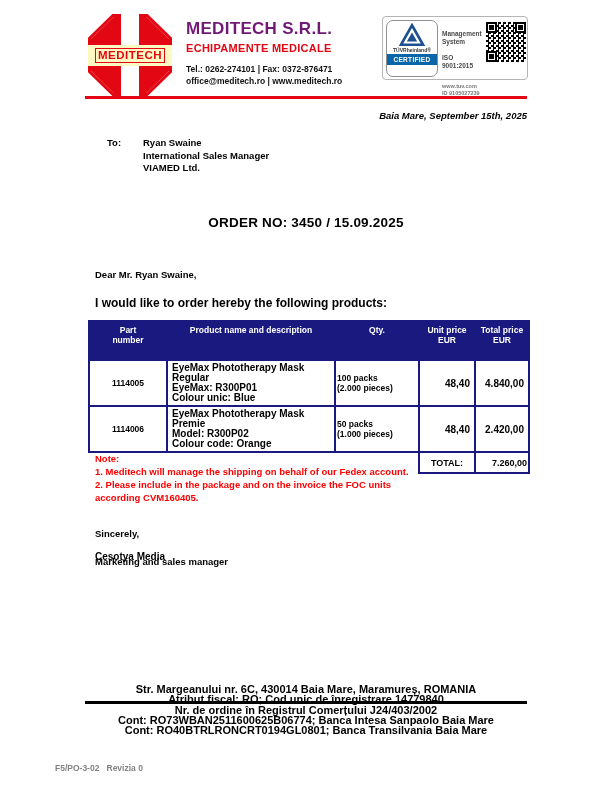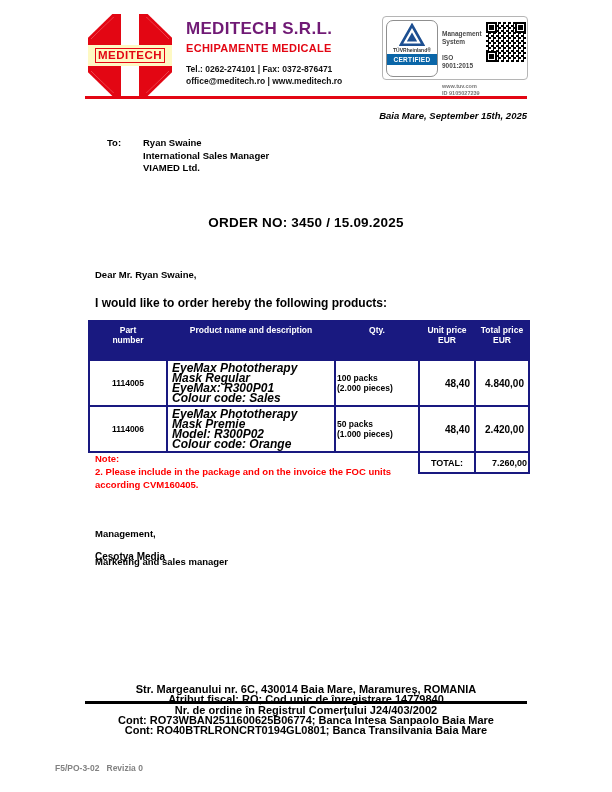--- a/index.html
+++ b/index.html
@@ -51,21 +51,21 @@
   .order-no{position:absolute;left:0;width:612px;top:215px;text-align:center;font-size:13.5px;letter-spacing:.2px;}
   .salutation{position:absolute;left:95px;top:269px;font-size:9.5px;}
   .intro{position:absolute;left:95px;top:296px;font-size:12px;}
 
   
   .tbl{position:absolute;left:88px;top:320px;border-collapse:collapse;table-layout:fixed;}
   .tbl th{background:#191980;color:#fff;font-size:8.5px;vertical-align:top;padding-top:3px;
           white-space:pre-line;border:2px solid #191980;font-weight:700;line-height:10px;}
   .tbl td{border:2px solid #191980;vertical-align:middle;}
   .c-part{text-align:center;font-size:8.5px;}
-  .c-prod{padding:2px 4px;line-height:10px;font-size:12px;font-style:italic;}
+  .c-prod{padding:2px 4px;line-height:10px;font-size:10px;}
   .c-qty{text-align:left;white-space:pre-line;line-height:10px;font-size:8.5px;}
   .c-unit,.c-total{text-align:right;padding-right:4px;font-size:10px;}
   .hrow{height:39px;} .r1{height:35px;} .r2{height:39px;}
   .total-row td{height:17px;font-size:9px;}
   .nb{border:none !important;background:transparent;}
   .total-label{text-align:center;}
   .total-val{text-align:right;}
 
   .note{position:absolute;left:95px;top:452px;color:#ff0000;font-size:9.5px;line-height:13px;}
   .closing{position:absolute;left:95px;top:528px;font-size:9.5px;}
@@ -160,21 +160,21 @@
       <th>Unit price
 EUR</th>
       <th>Total price
 EUR</th>
     </tr>
     <tr class="r1">
       <td class="c-part">1114005</td>
       <td class="c-prod">
         <div>EyeMax Phototherapy Mask Regular</div>
         <div>EyeMax: R300P01</div>
-        <div>Colour code: Sales</div>
+        <div>Colour unic: Blue</div>
       </td>
       <td class="c-qty">100 packs
 (2.000 pieces)</td>
       <td class="c-unit">48,40</td>
       <td class="c-total">4.840,00</td>
     </tr>
     <tr class="r2">
       <td class="c-part">1114006</td>
       <td class="c-prod">
         <div>EyeMax Phototherapy Mask Premie</div>
@@ -191,25 +191,26 @@
       <td class="nb"></td>
       <td class="nb"></td>
       <td class="total-label">TOTAL:</td>
       <td class="total-val">7.260,00</td>
     </tr>
   </tbody>
     </table>
 
   <div class="note">
     <div>Note:</div>
+    <div>1. Meditech will manage the shipping on behalf of our Fedex account.</div>
     <div>2. Please include in the package and on the invoice the FOC units</div>
     <div>according CVM160405.</div>
   </div>
 
-  <div class="closing">Management,</div>
+  <div class="closing">Sincerely,</div>
   <div class="sig-name">Cesotya Media</div>
   <div class="sig-role">Marketing and sales manager</div>
 
   <div class="rule-black"></div>
   <div class="footer">
     <div>Str. Margeanului nr. 6C, 430014 Baia Mare, Maramureș, ROMANIA</div>
     <div>Atribut fiscal: RO; Cod unic de înregistrare 14779840</div>
     <div>Nr. de ordine în Registrul Comerțului J24/403/2002</div>
     <div>Cont: RO73WBAN2511600625B06774; Banca Intesa Sanpaolo Baia Mare</div>
     <div>Cont: RO40BTRLRONCRT0194GL0801; Banca Transilvania Baia Mare</div>

